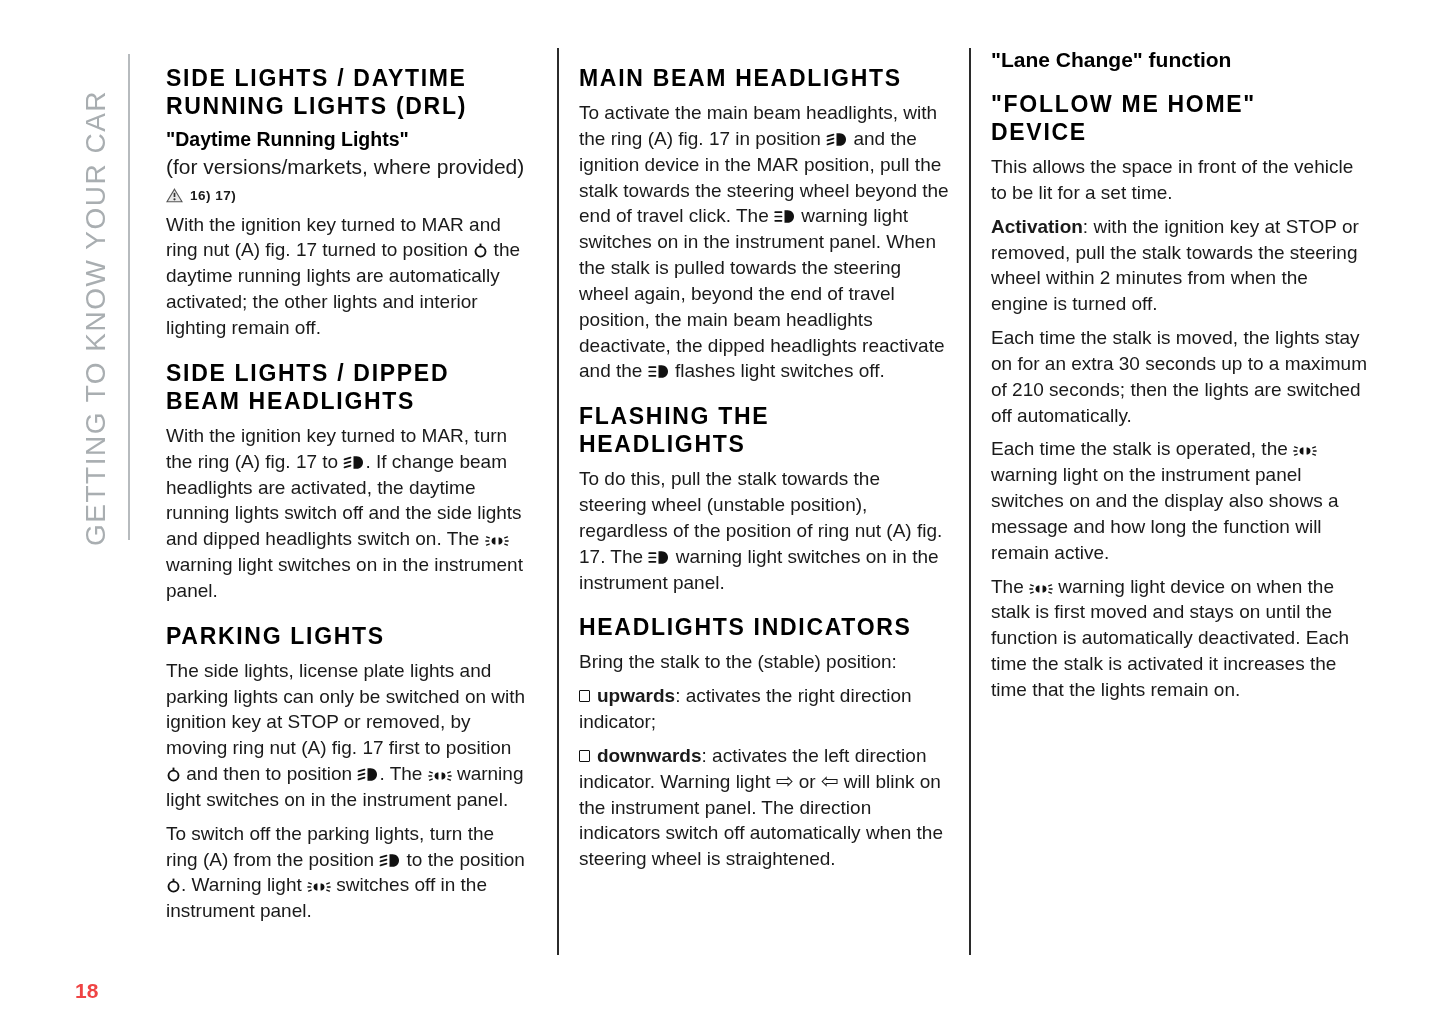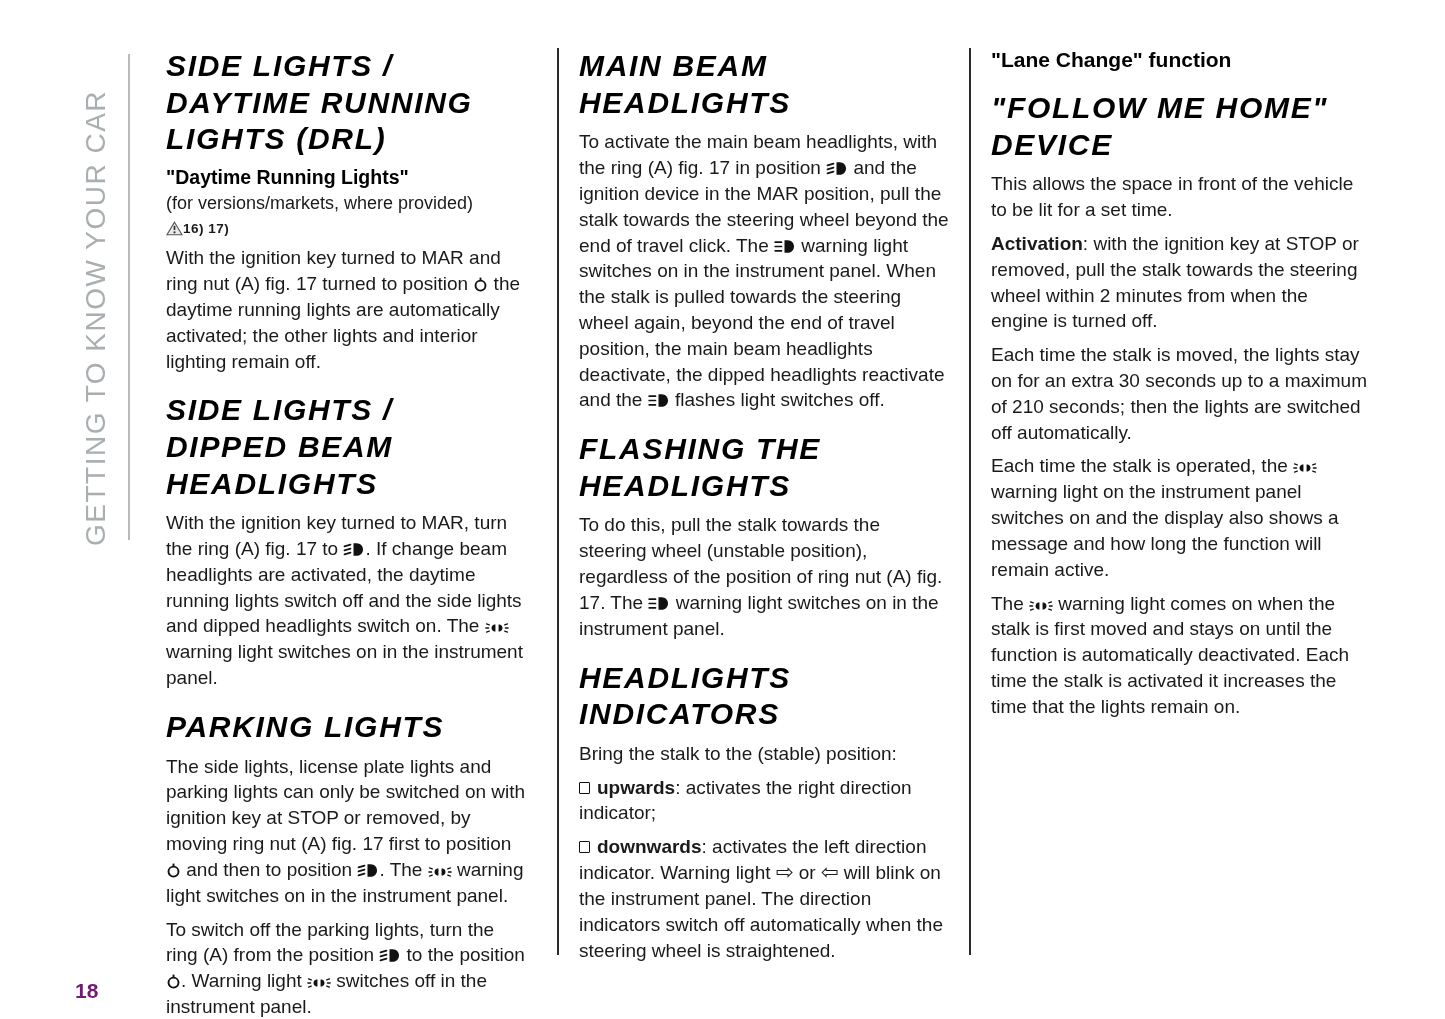--- a/index.html
+++ b/index.html
@@ -17,35 +17,35 @@
   
   .divider{position:absolute;top:48px;width:2px;height:907px;background:#2b2b2b;}
   .divider.d1{left:557px;}
   .divider.d2{left:969px;}
 
   .col{position:absolute;top:48px;}
   #col1{left:166px;width:362px;}
   #col2{left:579px;width:372px;}
   #col3{left:991px;width:376px;}
 
-  .bighead{font-size:30px;font-weight:bold;letter-spacing:1.7px;line-height:1.22;margin:0 0 8px;max-width:345px;color:#000;font-style:italic;}
+  .bighead{font-size:23px;font-weight:bold;letter-spacing:1.7px;line-height:1.22;margin:16px 0 8px;max-width:345px;color:#000;}
   .bighead.mt{margin-top:18px;}
   .subhead{font-size:19.5px;font-weight:bold;margin:2px 0 2px;color:#000;}
   .titlehead{font-size:21px;font-weight:bold;margin:0 0 6px;color:#000;}
-  .note{font-size:18px;line-height:1.36;margin:0 0 4px;}
-  .refline{display:flex;align-items:center;margin:6px 0 9px;}
+  .note{font-size:21px;line-height:1.36;margin:0 0 4px;}
+  .refline{display:flex;align-items:center;gap:7px;margin:6px 0 9px;}
   .refs{font-size:13.5px;font-weight:bold;letter-spacing:0.5px;}
   p.body{font-size:19px;line-height:1.36;margin:0 0 3px;}
   p.gap{margin-top:8px;}
   .b{font-weight:bold;}
   .icn{display:inline-block;vertical-align:-2px;line-height:0;}
   .icn svg{display:inline-block;}
   .sq{display:inline-block;width:9px;height:10px;border:1.8px solid #111;border-radius:1px;margin-right:7px;vertical-align:0px;}
   .arrow{font-size:21px;line-height:1;}
-  .pagenum{position:absolute;left:75px;top:979px;font-size:21px;font-weight:bold;color:#701a75;}
+  .pagenum{position:absolute;left:75px;top:979px;font-size:21px;font-weight:bold;color:#ef4444;}
 </style>
 </head>
 <body>
 
 <div class="page">
 
   <div class="vlabel">GETTING TO KNOW YOUR CAR</div>
   <div class="vrule"></div>
 
   <div class="divider d1"></div>
@@ -209,17 +209,17 @@
             <path d="M12.2 2.8 v8.4 h-1.6 a4.4 4.4 0 0 1 0 -8.4 z" fill="#111"></path>
             <path d="M15.8 2.8 v8.4 h1.6 a4.4 4.4 0 0 0 0 -8.4 z" fill="#111"></path>
             <g stroke="#111" stroke-width="1.5" stroke-linecap="round">
               <line x1="5" y1="3.4" x2="1.8" y2="2.2"></line>
               <line x1="4.2" y1="7" x2="1" y2="7"></line>
               <line x1="5" y1="10.6" x2="1.8" y2="11.8"></line>
               <line x1="23" y1="3.4" x2="26.2" y2="2.2"></line>
               <line x1="23.8" y1="7" x2="27" y2="7"></line>
               <line x1="23" y1="10.6" x2="26.2" y2="11.8"></line>
             </g>
-          </svg></span><span> warning light comes on when the stalk is first moved and stays on until the function is automatically deactivated. Each time the stalk is activated it increases the time that the lights remain on.</span></p>
+          </svg></span><span> warning light device on when the stalk is first moved and stays on until the function is automatically deactivated. Each time the stalk is activated it increases the time that the lights remain on.</span></p>
   </section>
 
   <div class="pagenum">18</div>
 </div>
 
 </body></html>

